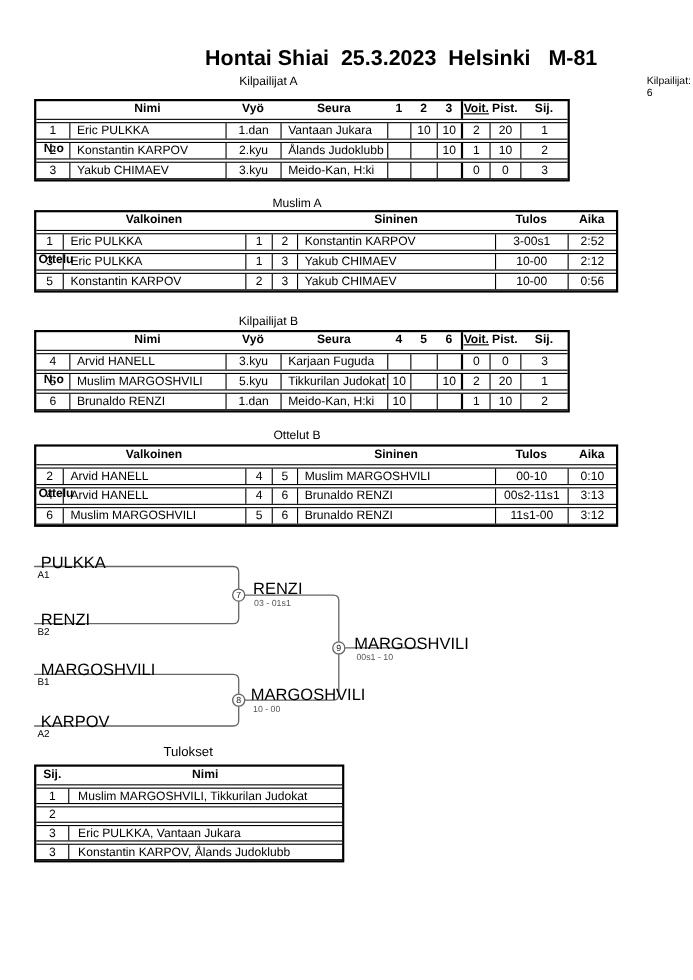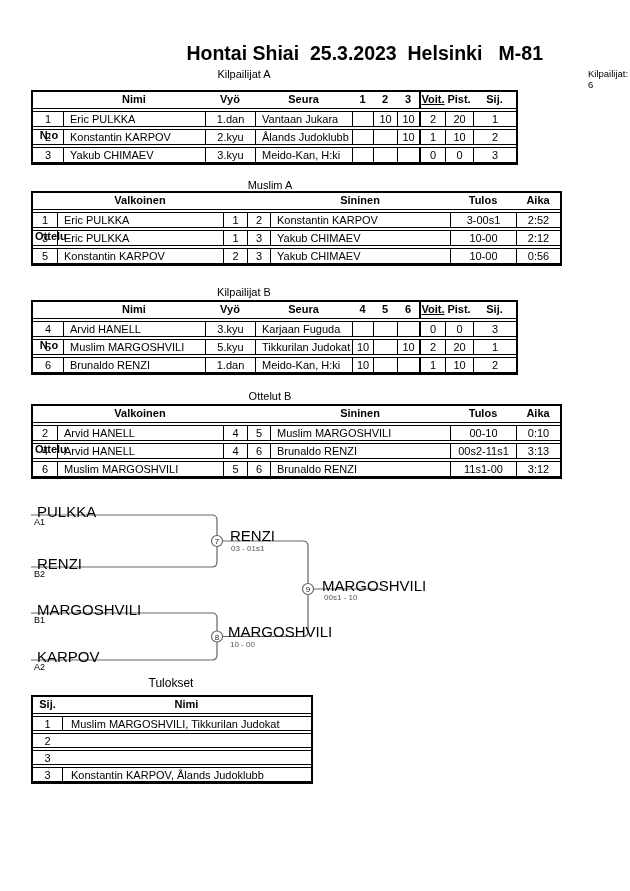--- a/index.html
+++ b/index.html
@@ -279,20 +279,21 @@
     </div>
     <div class="trow">
       <div class="c sij">1</div>
       <div class="c nimi left" style="padding-left:8px">Muslim MARGOSHVILI, Tikkurilan Judokat</div>
     </div>
     <div class="trow">
       <div class="c sij">2</div>
     </div>
     <div class="trow">
       <div class="c sij">3</div>
+      <div class="c nimi left" style="padding-left:8px">Eric PULKKA, Vantaan Jukara</div>
     </div>
     <div class="trow">
       <div class="c sij">3</div>
       <div class="c nimi left" style="padding-left:8px">Konstantin KARPOV, Ålands Judoklubb</div>
     </div>
   </div>
 
 </div>
 
 </body></html>

